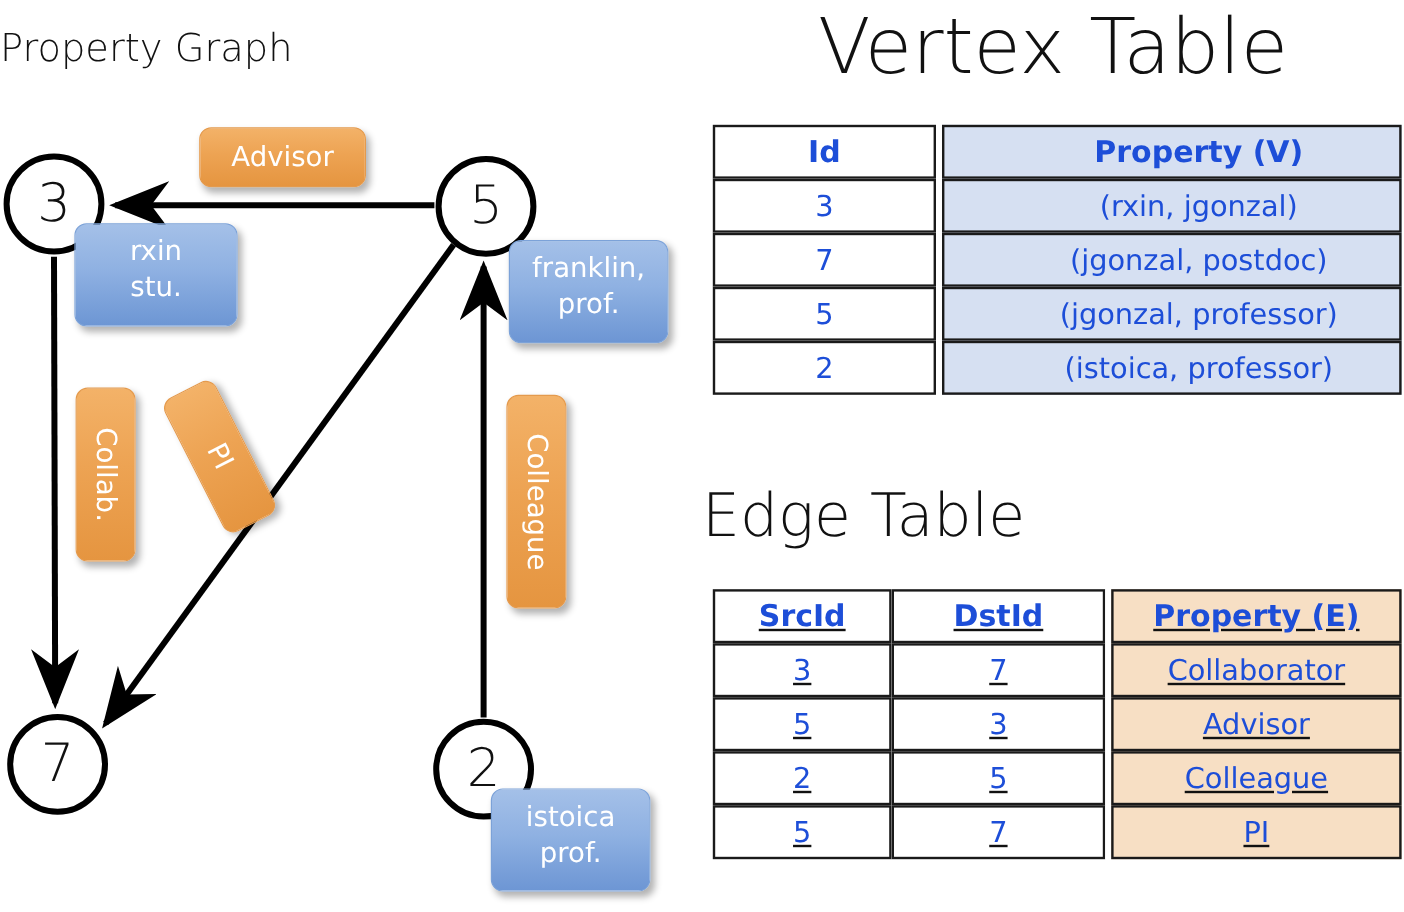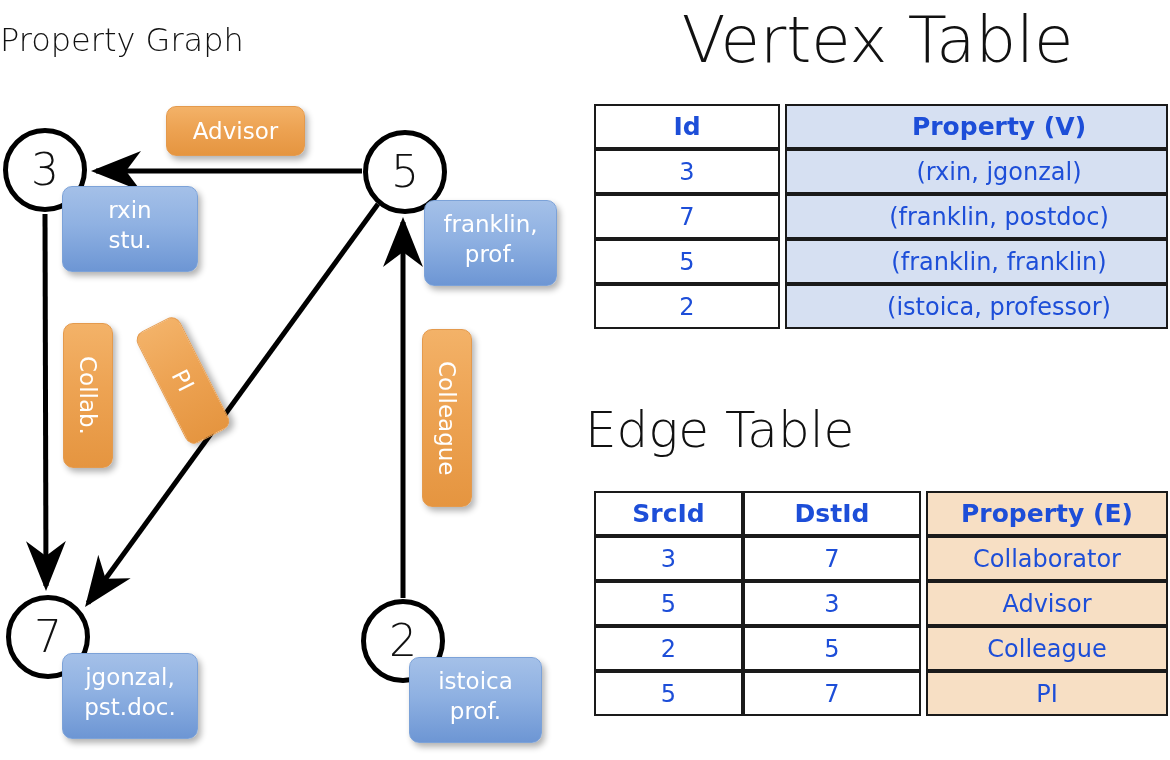--- a/index.html
+++ b/index.html
@@ -152,21 +152,21 @@
     background: #ffffff;
   }
   .cell-blue { background: #d6e0f2; }
   .cell-orange { background: #f7dfc4; margin-top: 45px; }
   .cell-white { background: #ffffff; }
 
   #vertex-table { left: 594px; top: 104px; width: 574px; }
   #vertex-table .col-id { width: 186px; }
   #vertex-table .col-prop { width: 383px; padding-left: 45px; }
 
-  #edge-table { left: 594px; top: 491px; width: 574px; }
+  #edge-table { left: 594px; top: 491px; width: 574px; text-decoration: underline; }
   #edge-table .col-src { width: 149px; }
   #edge-table .col-dst { width: 178px; }
   #edge-table .col-prop { width: 242px; }
 </style>
 </head>
 <body>
 
 <div class="title" id="title-property-graph">Property Graph</div>
 <div class="title" id="title-vertex-table">Vertex Table</div>
 <div class="title" id="title-edge-table">Edge Table</div>
@@ -217,24 +217,20 @@
     <span>5</span>
   </div>
   <div class="prop-box blue" style="left:424px; top:188px; width:133px; height:86px;margin-top:12px;">
     <div>franklin,</div>
     <div>prof.</div>
   </div>
 
   <div class="node-circle" style="left:6px; top:595px;">
     <span>7</span>
   </div>
-  <div class="prop-box blue" style="left:62px; top:653px; width:136px; height:86px;">
-    <div>jgonzal,</div>
-    <div>pst.doc.</div>
-  </div>
 
   <div class="node-circle" style="left:361px; top:599px;">
     <span>2</span>
   </div>
   <div class="prop-box blue" style="left:409px; top:657px; width:133px; height:86px;">
     <div>istoica</div>
     <div>prof.</div>
   </div>
 </div>
 
@@ -246,26 +242,26 @@
       <th class="col-prop cell-blue">Property (V)</th>
     </tr>
     <tr>
       <td class="col-id cell-white">3</td>
       <td class="spacer-col"></td>
       <td class="col-prop cell-blue">(rxin, jgonzal)</td>
     </tr>
     <tr>
       <td class="col-id cell-white">7</td>
       <td class="spacer-col"></td>
-      <td class="col-prop cell-blue">(franklin, postdoc)</td>
+      <td class="col-prop cell-blue">(jgonzal, postdoc)</td>
     </tr>
     <tr>
       <td class="col-id cell-white">5</td>
       <td class="spacer-col"></td>
-      <td class="col-prop cell-blue">(franklin, franklin)</td>
+      <td class="col-prop cell-blue">(jgonzal, professor)</td>
     </tr>
     <tr>
       <td class="col-id cell-white">2</td>
       <td class="spacer-col"></td>
       <td class="col-prop cell-blue">(istoica, professor)</td>
     </tr>
   </tbody>
 </table>
 
 <table class="data-table" id="edge-table">

